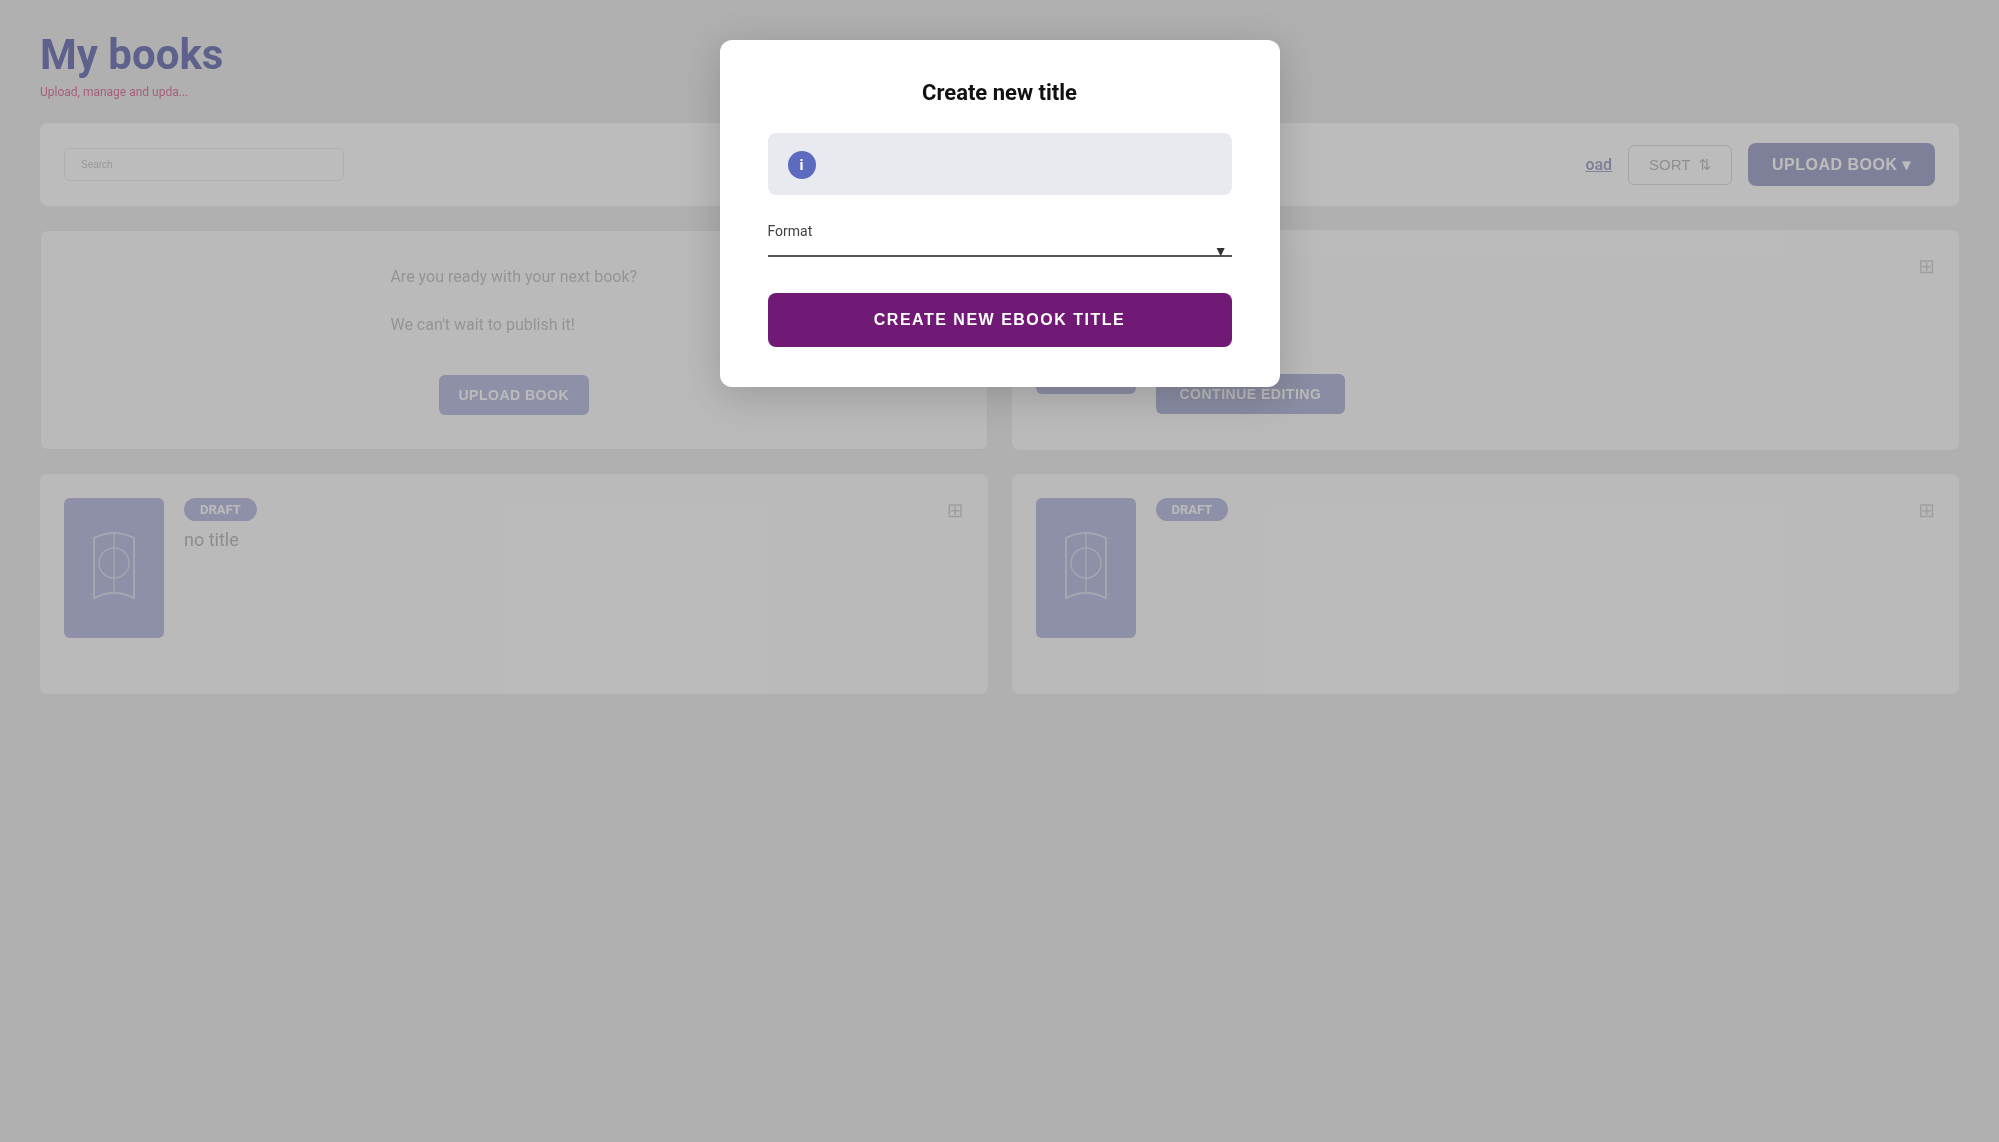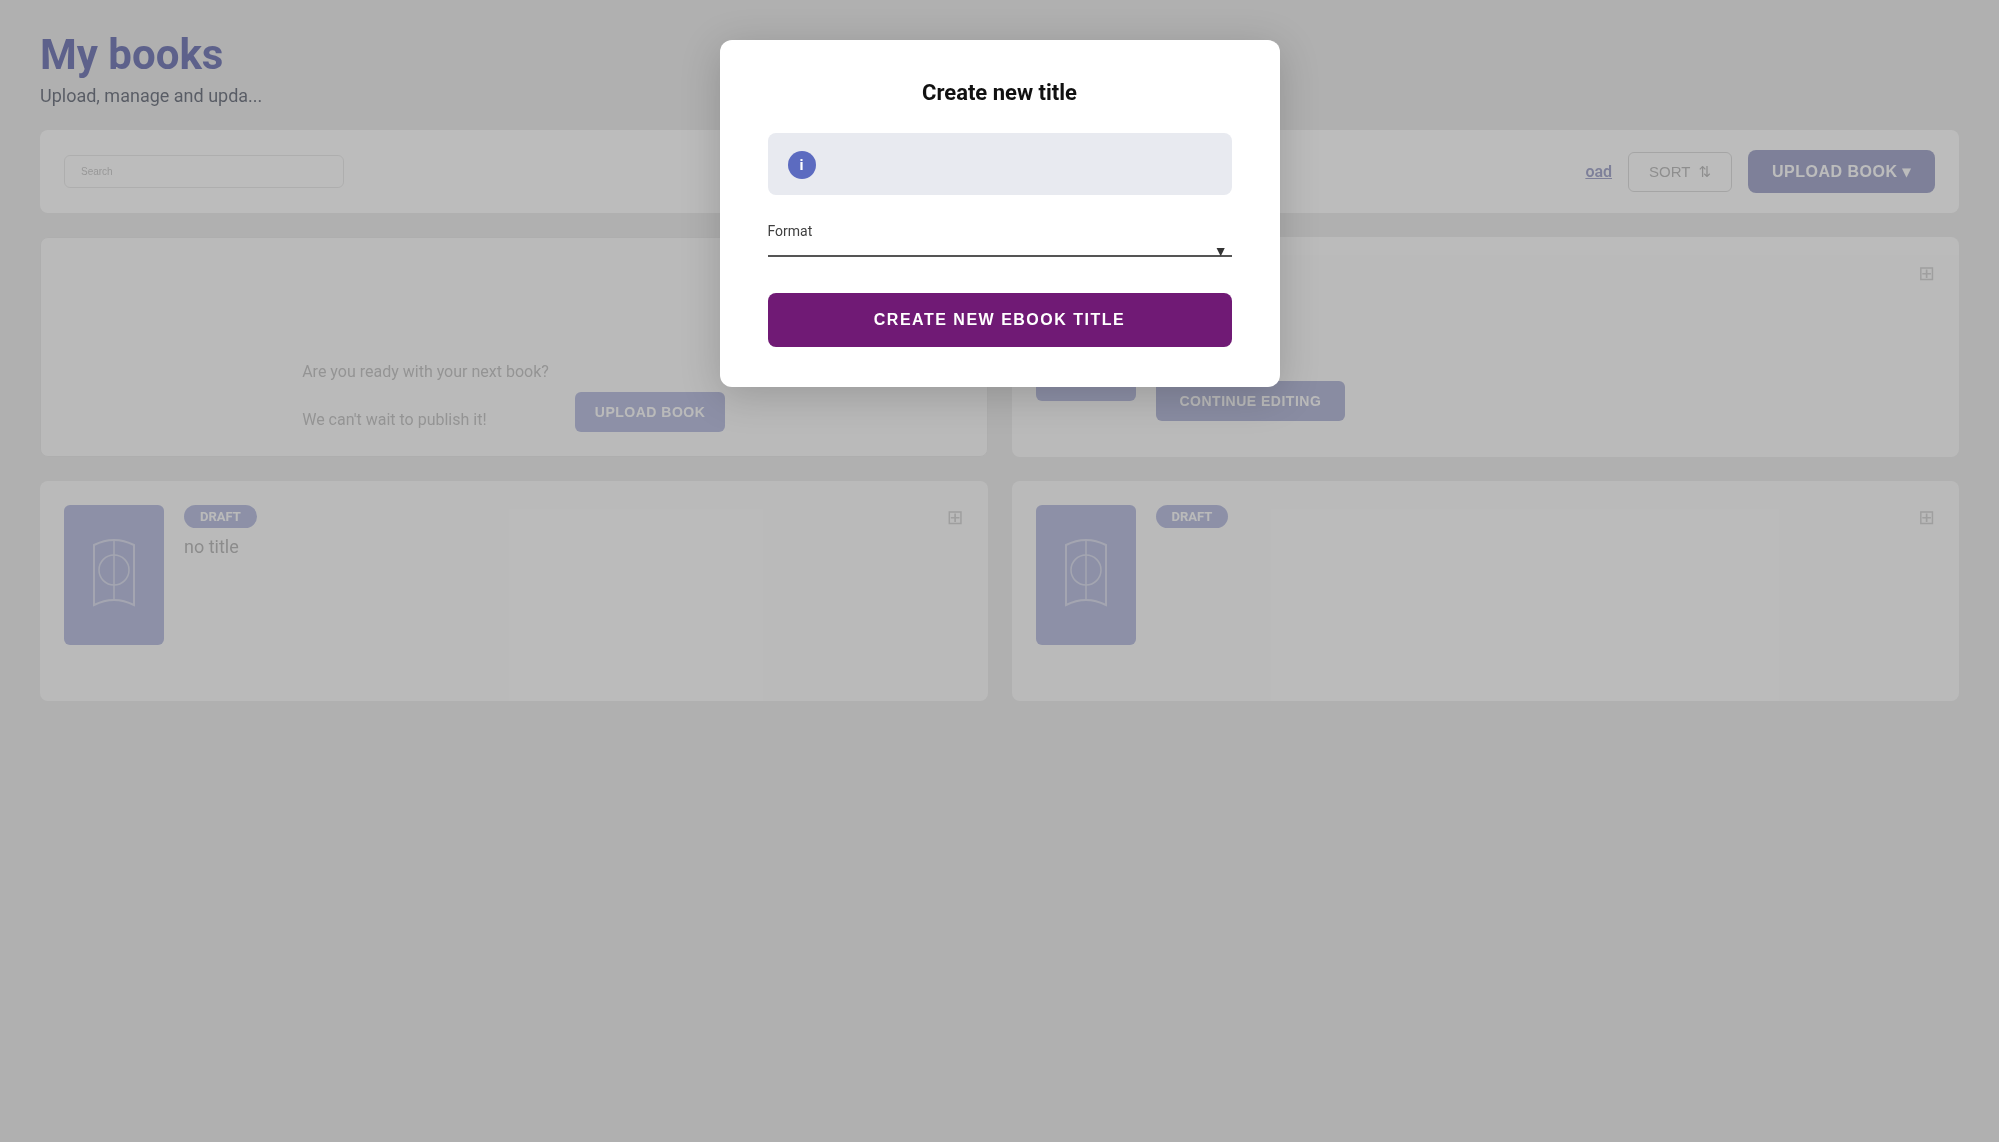--- a/index.html
+++ b/index.html
@@ -22,22 +22,22 @@
     }
 
     .page-title {
       color: #1a237e;
       font-size: 42px;
       font-weight: 700;
       margin-bottom: 6px;
     }
 
     .page-subtitle {
-      color: #0f172a;
-      font-size: 18px;
+      color: #be185d;
+      font-size: 12px;
       margin-bottom: 24px;
     }
 
     .toolbar-row {
       background: white;
       border-radius: 8px;
       padding: 20px 24px;
       display: flex;
       align-items: center;
       gap: 16px;
@@ -99,23 +99,23 @@
       align-items: flex-start;
     }
 
     .book-card-promo {
       background: white;
       border: 1px solid #ccc;
       border-radius: 8px;
       padding: 24px;
       min-height: 220px;
       display: flex;
-      flex-direction: row;
+      flex-direction: column;
       justify-content: center;
-      align-items: flex-end;
+      align-items: center;
       gap: 26px;
     }
 
     .promo-text {
       color: #555;
       font-size: 16px;
       line-height: 1.5;
     }
 
     .upload-book-small {

